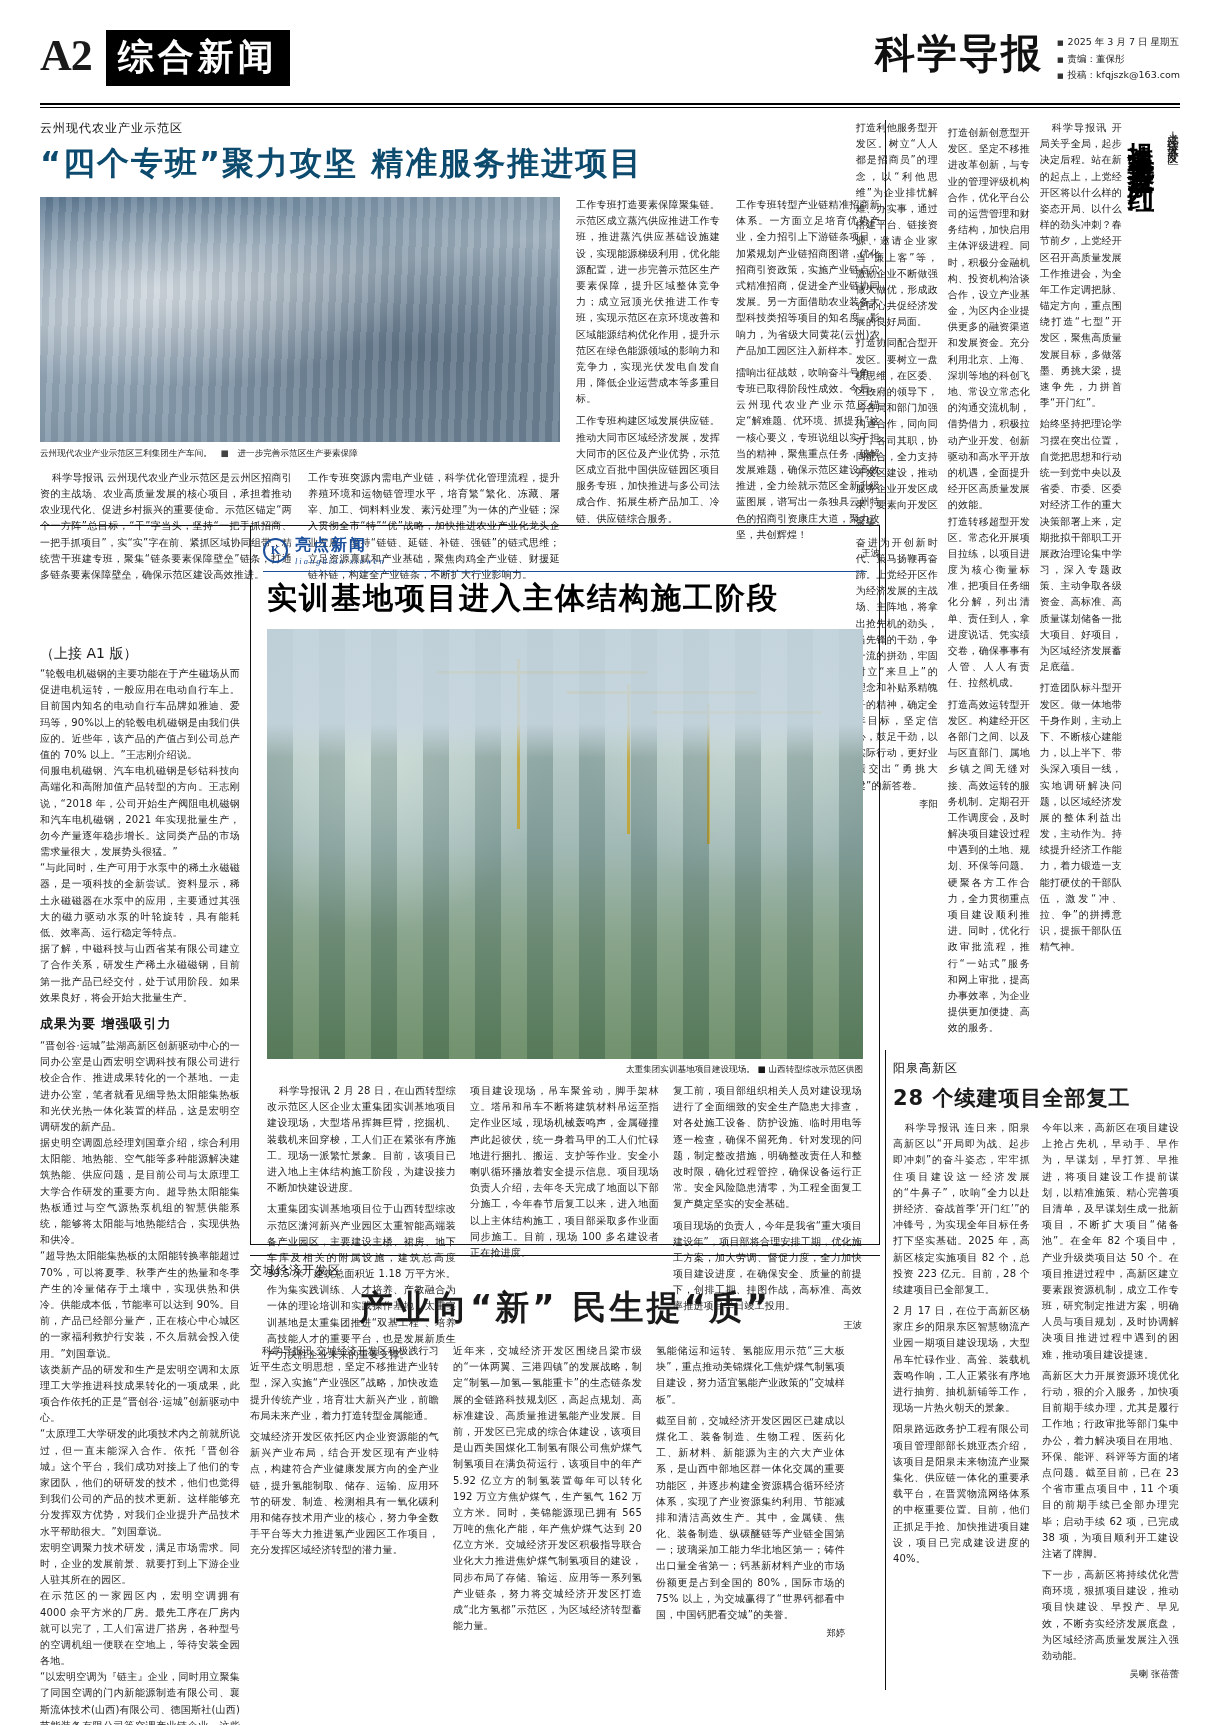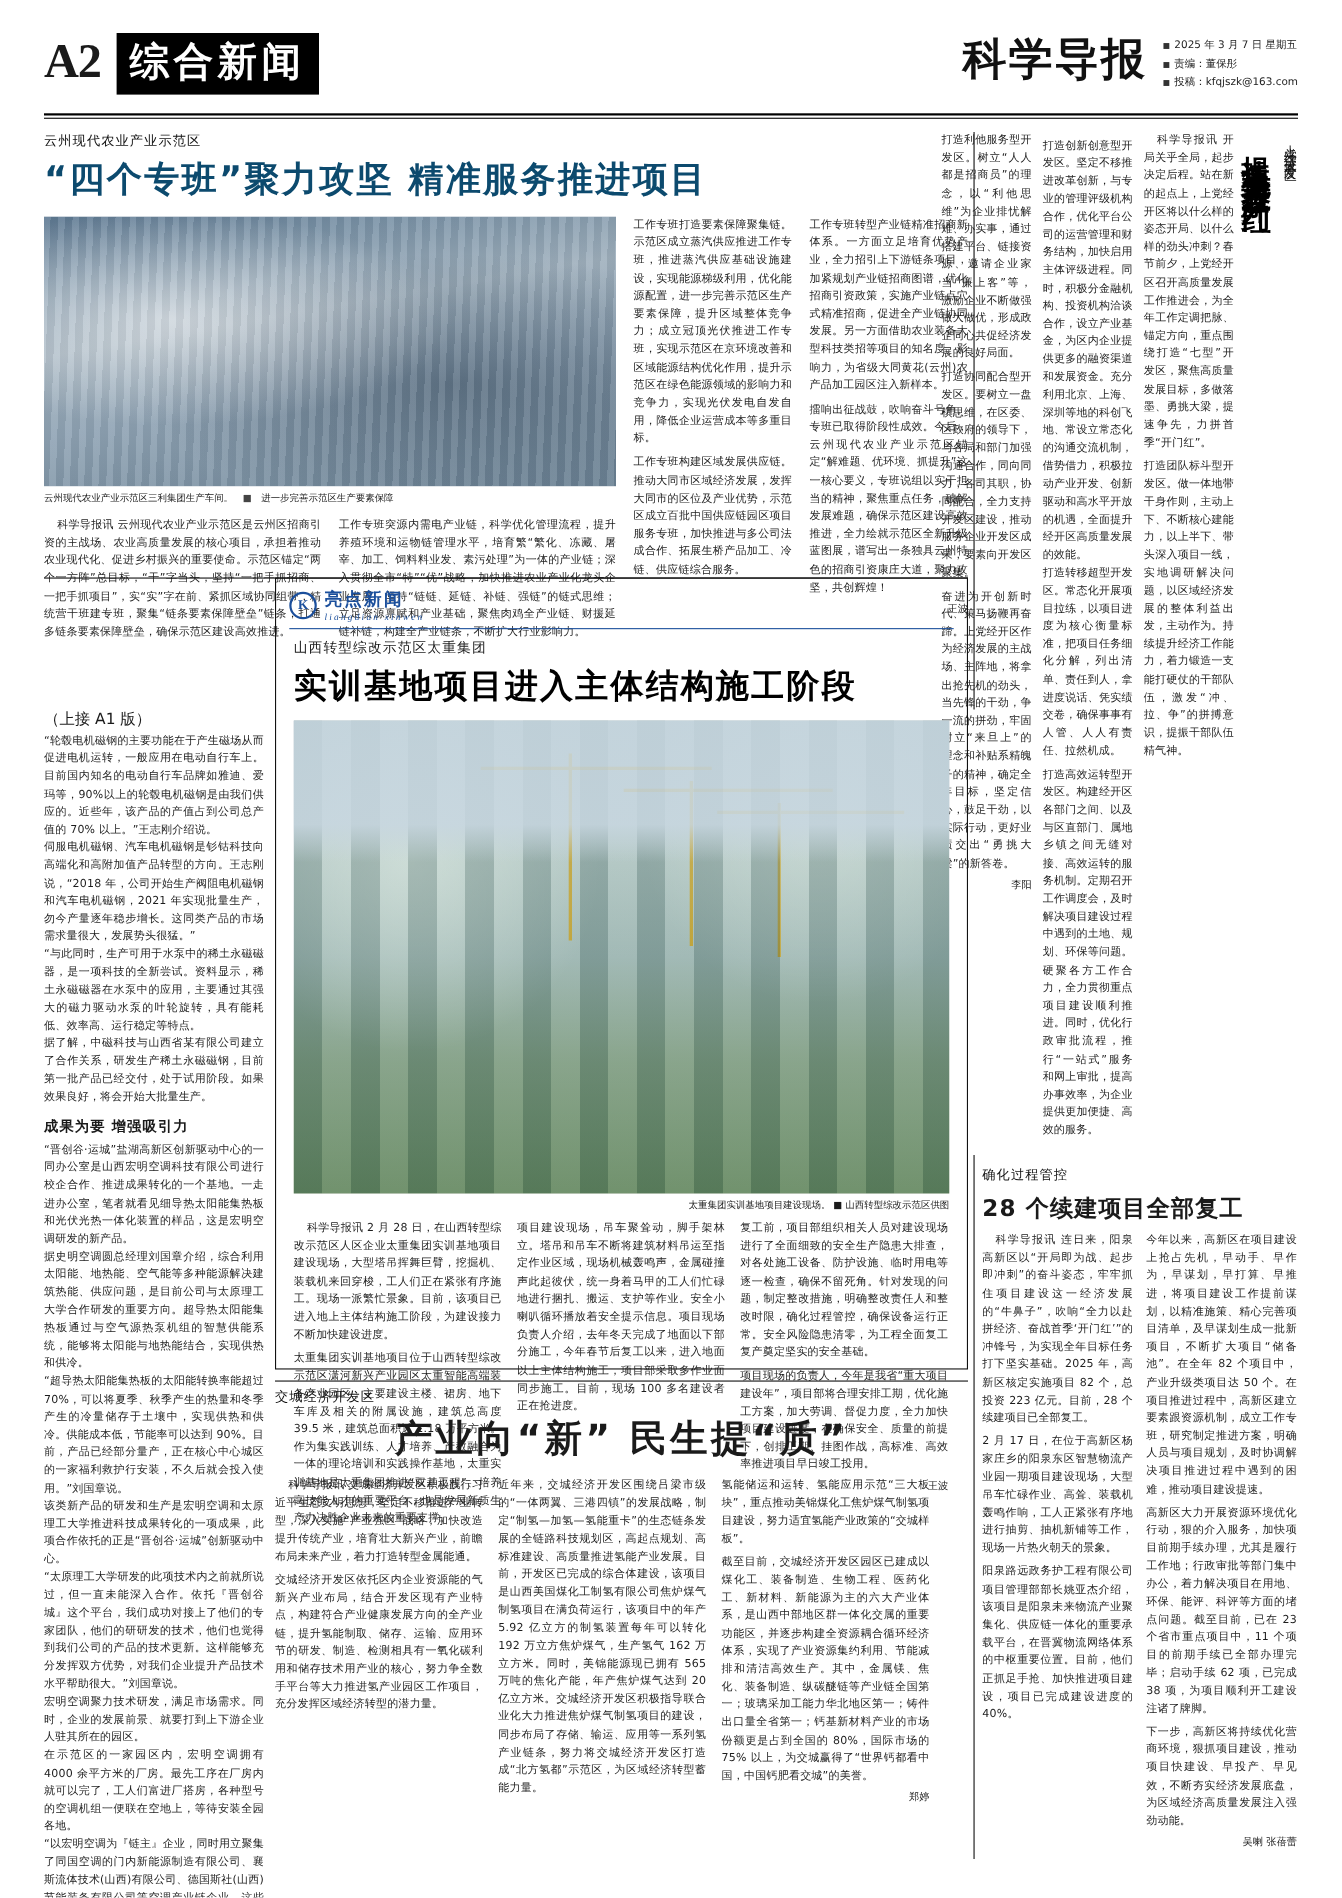--- a/index.html
+++ b/index.html
@@ -206,20 +206,21 @@
     <div class="vtitle-wrap">
       <div class="v-kicker cn">上党经济技术开发区</div>
       <div class="v-headline cn">提速争先力拼首季『开门红』</div>
     </div>
     <div class="vbody">
       <div>
         <div class="body-txt">
           <span class="lead-src">科学导报讯</span>
           <span>开局关乎全局，起步决定后程。站在新的起点上，上党经开区将以什么样的姿态开局、以什么样的劲头冲刺？春节前夕，上党经开区召开高质量发展工作推进会，为全年工作定调把脉、锚定方向，重点围绕打造“七型”开发区，聚焦高质量发展目标，多做落墨、勇挑大梁，提速争先，力拼首季“开门红”。</span>
         </div>
+        <div class="body-txt" style="margin-top:5px;">始终坚持把理论学习摆在突出位置，自觉把思想和行动统一到党中央以及省委、市委、区委对经济工作的重大决策部署上来，定期批拟干部职工开展政治理论集中学习，深入专题政策、主动争取各级资金、高标准、高质量谋划储备一批大项目、好项目，为区域经济发展蓄足底蕴。</div>
         <div class="body-txt" style="margin-top:5px;">打造团队标斗型开发区。做一体地带干身作则，主动上下、不断核心建能力，以上半下、带头深入项目一线，实地调研解决问题，以区域经济发展的整体利益出发，主动作为。持续提升经济工作能力，着力锻造一支能打硬仗的干部队伍，激发“冲、拉、争”的拼搏意识，提振干部队伍精气神。</div>
       </div>
       <div>
         <div class="body-txt" style="margin-top:5px;">打造创新创意型开发区。坚定不移推进改革创新，与专业的管理评级机构合作，优化平台公司的运营管理和财务结构，加快启用主体评级进程。同时，积极分金融机构、投资机构洽谈合作，设立产业基金，为区内企业提供更多的融资渠道和发展资金。充分利用北京、上海、深圳等地的科创飞地、常设立常态化的沟通交流机制，借势借力，积极拉动产业开发、创新驱动和高水平开放的机遇，全面提升经开区高质量发展的效能。</div>
         <div class="body-txt">打造转移超型开发区。常态化开展项目拉练，以项目进度为核心衡量标准，把项目任务细化分解，列出清单、责任到人，拿进度说话、凭实绩交卷，确保事事有人管、人人有责任、拉然机成。</div>
         <div class="body-txt" style="margin-top:5px;">打造高效运转型开发区。构建经开区各部门之间、以及与区直部门、属地乡镇之间无缝对接、高效运转的服务机制。定期召开工作调度会，及时解决项目建设过程中遇到的土地、规划、环保等问题。硬聚各方工作合力，全力贯彻重点项目建设顺利推进。同时，优化行政审批流程，推行“一站式”服务和网上审批，提高办事效率，为企业提供更加便捷、高效的服务。</div>
       </div>
       <div>
         <div class="body-txt">打造利他服务型开发区。树立“人人都是招商员”的理念，以“利他思维”为企业排忧解难、办实事，通过搭建平台、链接资源、邀请企业家当“廉上客”等，激励企业不断做强做大做优，形成政企同心共促经济发展的良好局面。</div>
         <div class="body-txt" style="margin-top:5px;">打造协同配合型开发区。要树立一盘棋思维，在区委、区政府的领导下，与各局和部门加强沟通合作，同向同力，各司其职，协同配合，全力支持开发区建设，推动服务企业开发区成果，要素向开发区聚集。</div>
@@ -252,21 +253,20 @@
 
   <div class="hlbox">
     <div class="hl-tag">
       <div class="hl-k">K</div>
       <div>
         <div class="hl-t1 cn">亮点新闻</div>
         <div class="hl-t2">liangdian xinwen</div>
       </div>
     </div>
     <div class="hl-rule"></div>
-    <div class="hl-kicker cn">山西转型综改示范区太重集团</div>
     <div class="hl-headline cn">实训基地项目进入主体结构施工阶段</div>
     <div class="photo2">
       <div class="crane" style="left:250px;top:30px;width:3px;height:170px;"></div>
       <div class="crane" style="left:170px;top:42px;width:210px;height:3px;"></div>
       <div class="crane" style="left:360px;top:55px;width:3px;height:150px;"></div>
       <div class="crane" style="left:300px;top:62px;width:190px;height:3px;"></div>
       <div class="crane" style="left:440px;top:75px;width:3px;height:140px;"></div>
       <div class="crane" style="left:385px;top:82px;width:170px;height:3px;"></div>
     </div>
     <div class="hl-cap">
@@ -312,21 +312,21 @@
         <div class="body-txt" style="margin-top:5px;">截至目前，交城经济开发区园区已建成以煤化工、装备制造、生物工程、医药化工、新材料、新能源为主的六大产业体系，是山西中部地区群一体化交属的重要功能区，并逐步构建全资源耦合循环经济体系，实现了产业资源集约利用、节能减排和清洁高效生产。其中，金属镁、焦化、装备制造、纵碳醚链等产业链全国第一；玻璃采加工能力华北地区第一；铸件出口量全省第一；钙基新材料产业的市场份额更是占到全国的 80%，国际市场的 75% 以上，为交城赢得了“世界钙都看中国，中国钙肥看交城”的美誉。</div>
         <div class="byline">郑婷</div>
       </div>
     </div>
   </div>
 
   <div class="divider-v" style="left:885px;top:1050px;height:640px;"></div>
   <div class="divider-h" style="left:250px;top:1255px;width:630px;"></div>
 
   <div class="story4">
-    <div class="kicker cn">确化过程管控</div>
+    <div class="kicker cn">阳泉高新区</div>
     <div class="headline4 cn">28 个续建项目全部复工</div>
     <div class="s4cols">
       <div>
         <div class="body-txt">
           <span class="lead-src">科学导报讯</span>
           <span>连日来，阳泉高新区以“开局即为战、起步即冲刺”的奋斗姿态，牢牢抓住项目建设这一经济发展的“牛鼻子”，吹响“全力以赴拼经济、奋战首季‘开门红’”的冲锋号，为实现全年目标任务打下坚实基础。2025 年，高新区核定实施项目 82 个，总投资 223 亿元。目前，28 个续建项目已全部复工。</span>
         </div>
         <div class="body-txt" style="margin-top:5px;">2 月 17 日，在位于高新区杨家庄乡的阳泉东区智慧物流产业园一期项目建设现场，大型吊车忙碌作业、高耸、装载机轰鸣作响，工人正紧张有序地进行抽剪、抽机新铺等工作，现场一片热火朝天的景象。</div>
         <div class="body-txt" style="margin-top:5px;">阳泉路远政务护工程有限公司项目管理部部长姚亚杰介绍，该项目是阳泉未来物流产业聚集化、供应链一体化的重要承载平台，在晋冀物流网络体系的中枢重要位置。目前，他们正抓足手抢、加快推进项目建设，项目已完成建设进度的 40%。</div>
       </div>

